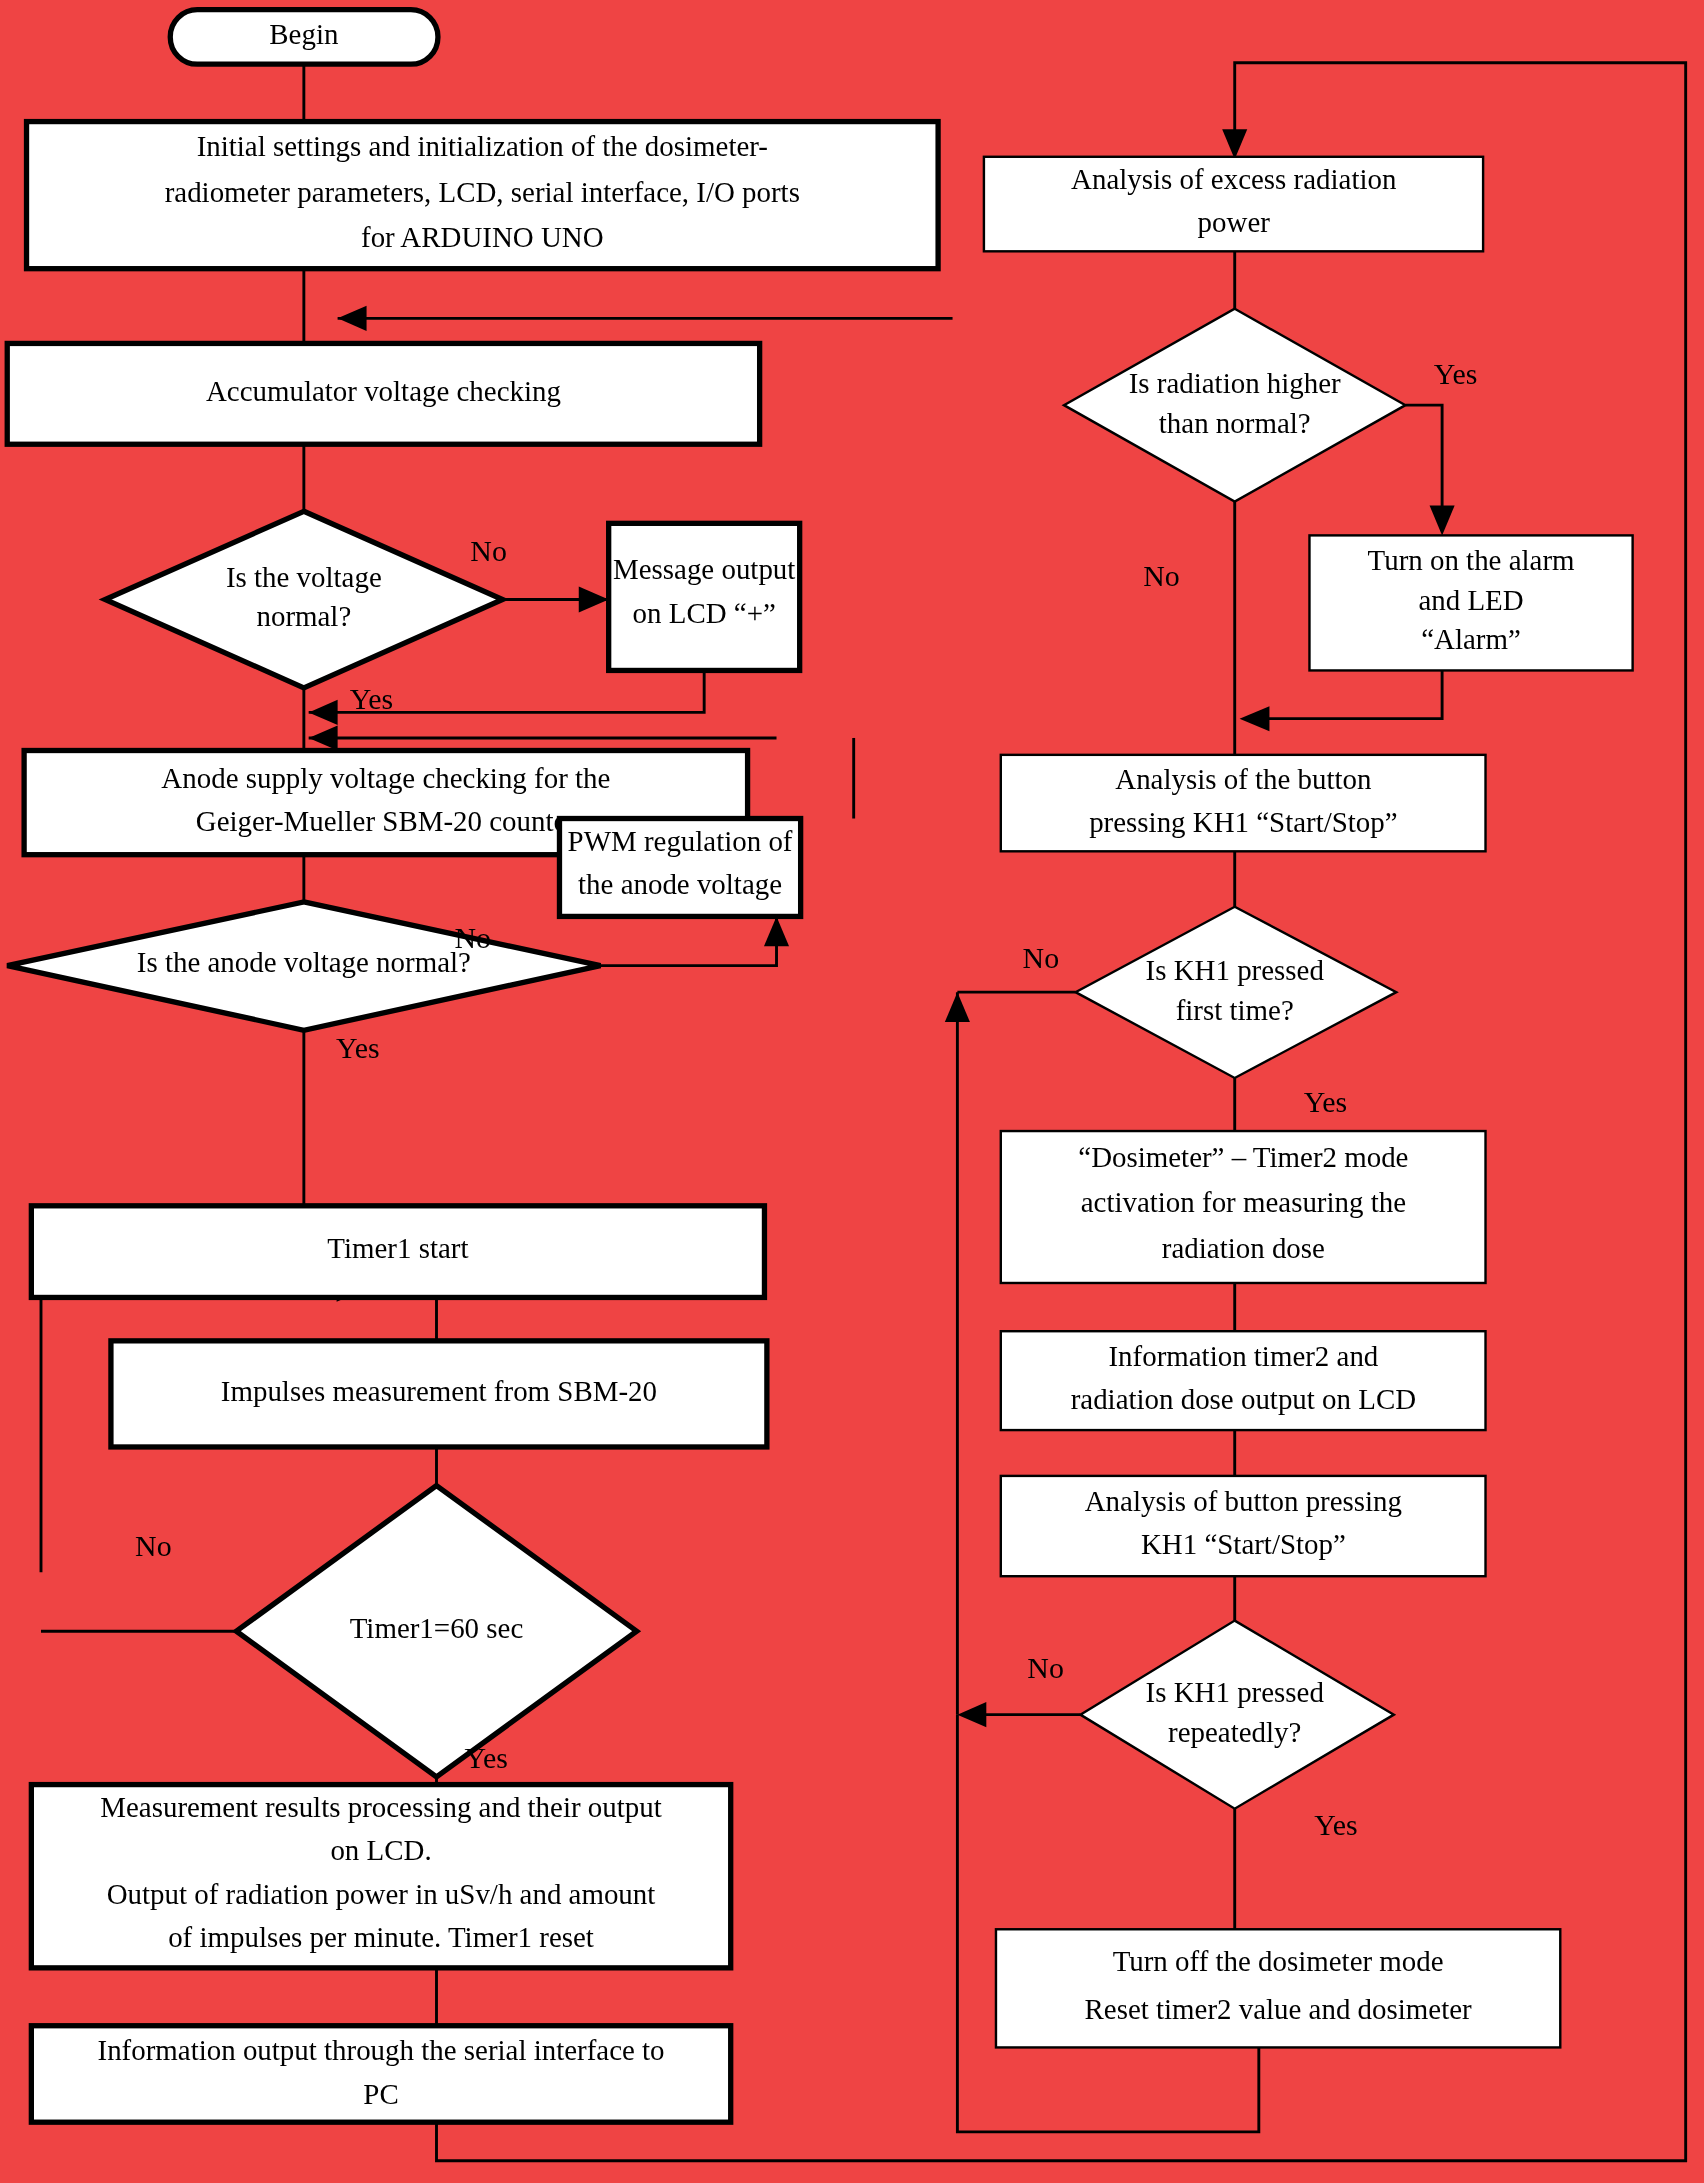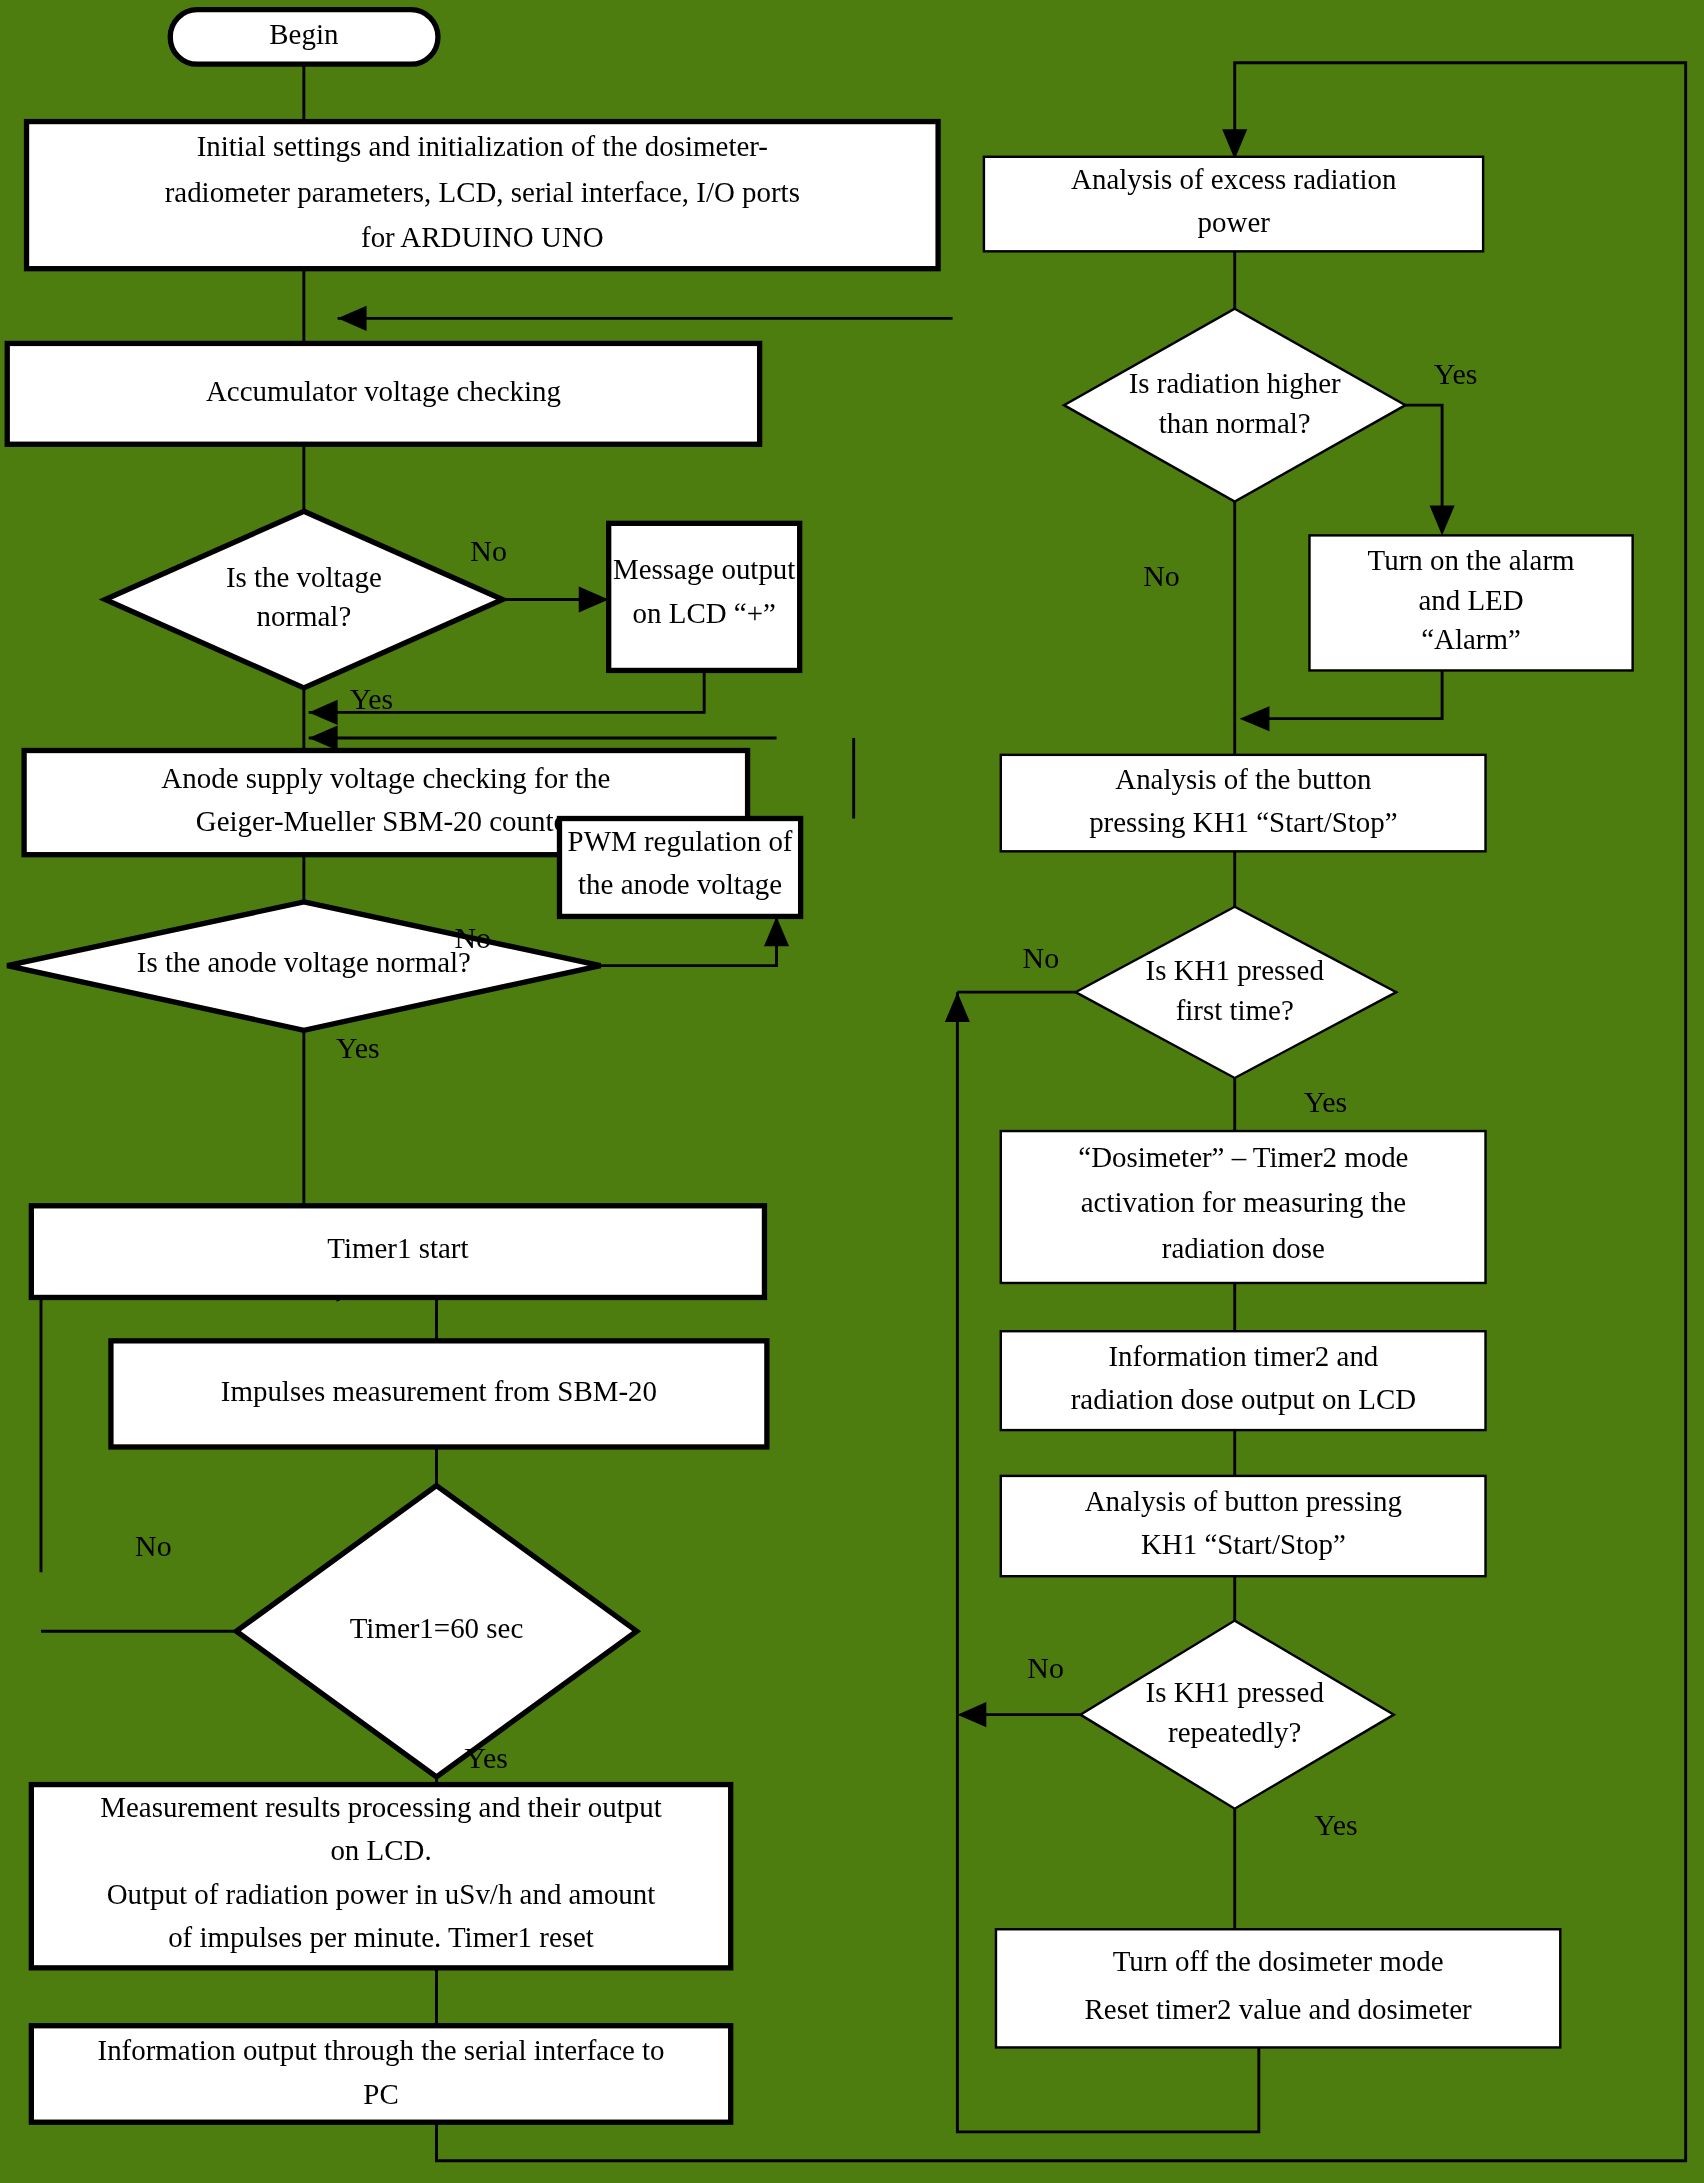--- a/index.html
+++ b/index.html
@@ -1,20 +1,20 @@
 <!DOCTYPE html>
 <html style="font-size:7.7px"><head>
 <meta charset="utf-8">
 <style>
   html,body{margin:0;padding:0;background:#ffffff;}
   #page{
     position:relative;
     width:1704px;
     height:2183px;
-    background:#4d7c0f;
+    background:#ef4444;
     font-family:"Liberation Serif","DejaVu Serif",serif;
     overflow:hidden;
   }
   svg#flow{position:absolute;left:0;top:0;width:1704px;height:2183px;}
   .shape{fill:#ffffff;stroke:#000000;}
   .thick{stroke-width:11;}
   .thin{stroke-width:5;}
   .conn{fill:none;stroke:#000000;stroke-width:6;}
   .arrowhead{fill:#000000;stroke:none;}
   .nodetext{

